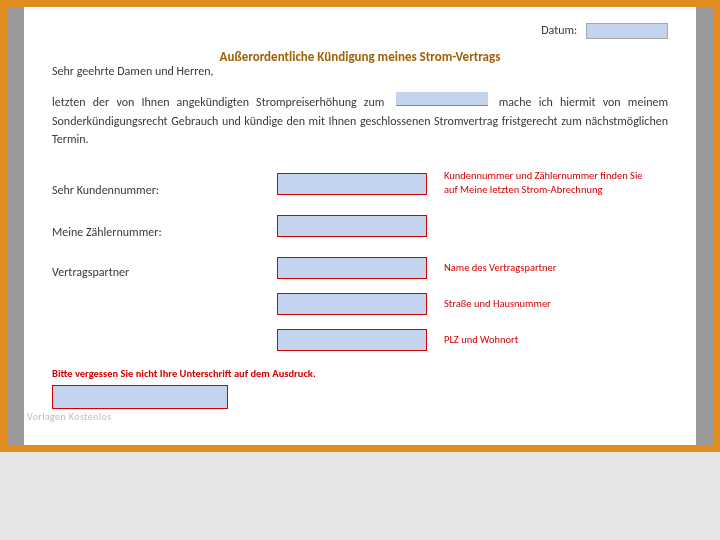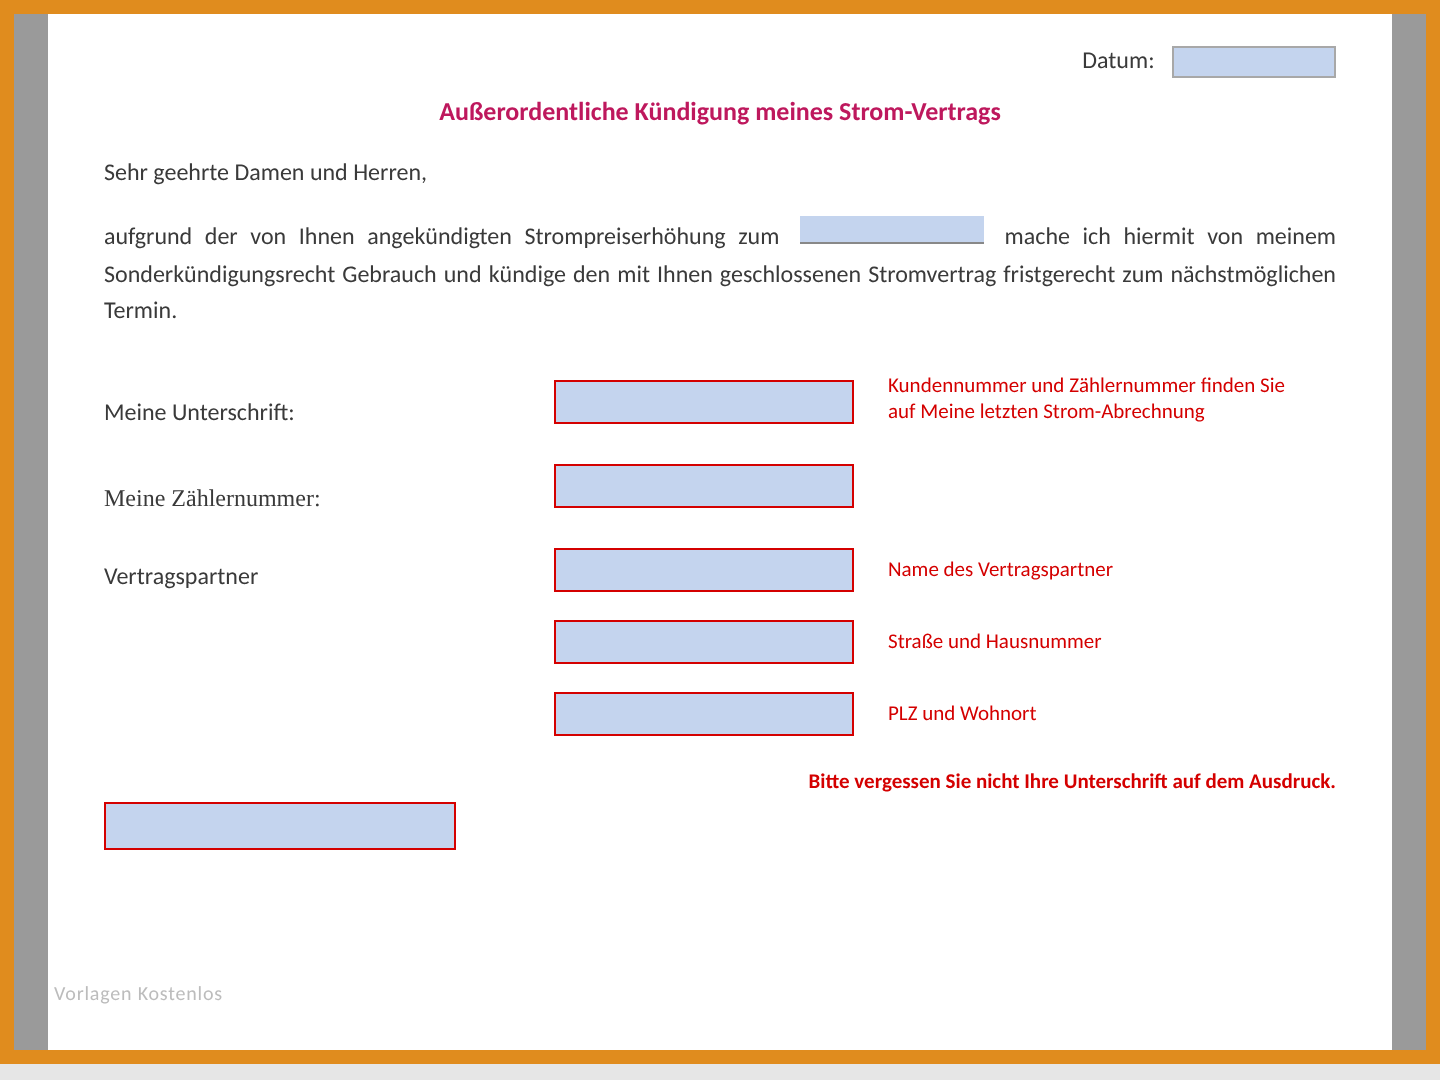--- a/index.html
+++ b/index.html
@@ -6,21 +6,21 @@
     body {
       width: 720px;
       height: 540px;
       background: #e6e6e6;
       font-family: Calibri, Arial, sans-serif;
       overflow: hidden;
       position: relative;
     }
     .outer-frame {
       width: 720px;
-      height: 532px;
+      height: 452px;
       border: 7px solid #e08c1e;
       background: #fff;
       position: relative;
     }
     .page-margin-left, .page-margin-right {
       position: absolute;
       top: 0;
       bottom: 0;
       width: 17px;
       background: #9a9a9a;
@@ -48,22 +48,22 @@
       width: 82px;
       height: 16px;
       background: #c4d4ee;
       border: 1px solid #a8a8a8;
       vertical-align: middle;
     }
     h1.title {
       text-align: center;
       font-size: 13px;
       font-weight: bold;
-      color: #be185d;
-      margin-bottom: 16px;
+      color: #a16207;
+      margin-bottom: 0;
     }
     .salutation {
       font-size: 12px;
       margin-bottom: 14px;
     }
     .body-para {
       font-size: 12px;
       text-align: justify;
       line-height: 1.55;
       margin-bottom: 18px;
@@ -80,21 +80,21 @@
     .fields-block {
       position: relative;
       height: 200px;
     }
     .label-col {
       position: absolute;
       left: 0;
       font-size: 12px;
     }
     .l1 { top: 16px; }
-    .l2 { top: 58px; font-family: Liberation Serif, serif; }
+    .l2 { top: 58px; }
     .l3 { top: 98px; text-align: center; }
     .field-box {
       position: absolute;
       left: 225px;
       width: 150px;
       height: 22px;
       background: #c4d4ee;
       border: 1.5px solid #d40000;
     }
     .f1 { top: 6px; }
@@ -122,21 +122,20 @@
     .closing {
       font-size: 12px;
       margin-bottom: 20px;
     }
     .sig-hint {
       font-size: 10.5px;
       color: #d40000;
       font-weight: bold;
       line-height: 1.3;
       margin-bottom: 4px;
-      text-align: right;
     }
     .sig-box {
       width: 176px;
       height: 24px;
       background: #c4d4ee;
       border: 1.5px solid #d40000;
     }
     .watermark {
       position: absolute;
       left: 20px;
@@ -158,27 +157,27 @@
     <div class="date-row">
       <span class="date-label">Datum:</span>
       <span class="date-field"></span>
     </div>
 
     <h1 class="title">Außerordentliche Kündigung meines Strom-Vertrags</h1>
 
     <p class="salutation">Sehr geehrte Damen und Herren,</p>
 
     <p class="body-para">
-      <span>aufgrund der von Ihnen angekündigten Strompreiserhöhung zum</span>
+      <span>letzten der von Ihnen angekündigten Strompreiserhöhung zum</span>
       <span class="inline-field"></span>
       <span>mache ich hiermit von meinem Sonderkündigungsrecht Gebrauch und kündige den mit Ihnen geschlossenen Stromvertrag fristgerecht zum nächstmöglichen Termin.</span>
     </p>
 
     <div class="fields-block">
-      <div class="label-col l1">Meine Unterschrift:</div>
+      <div class="label-col l1">Sehr Kundennummer:</div>
       <div class="label-col l2">Meine Zählernummer:</div>
       <div class="label-col l3">Vertragspartner</div>
 
       <div class="field-box f1"></div>
       <div class="field-box f2"></div>
       <div class="field-box f3"></div>
       <div class="field-box f4"></div>
       <div class="field-box f5"></div>
 
       <div class="hint h1">Kundennummer und Zählernummer finden Sie auf Meine letzten Strom-Abrechnung</div>

